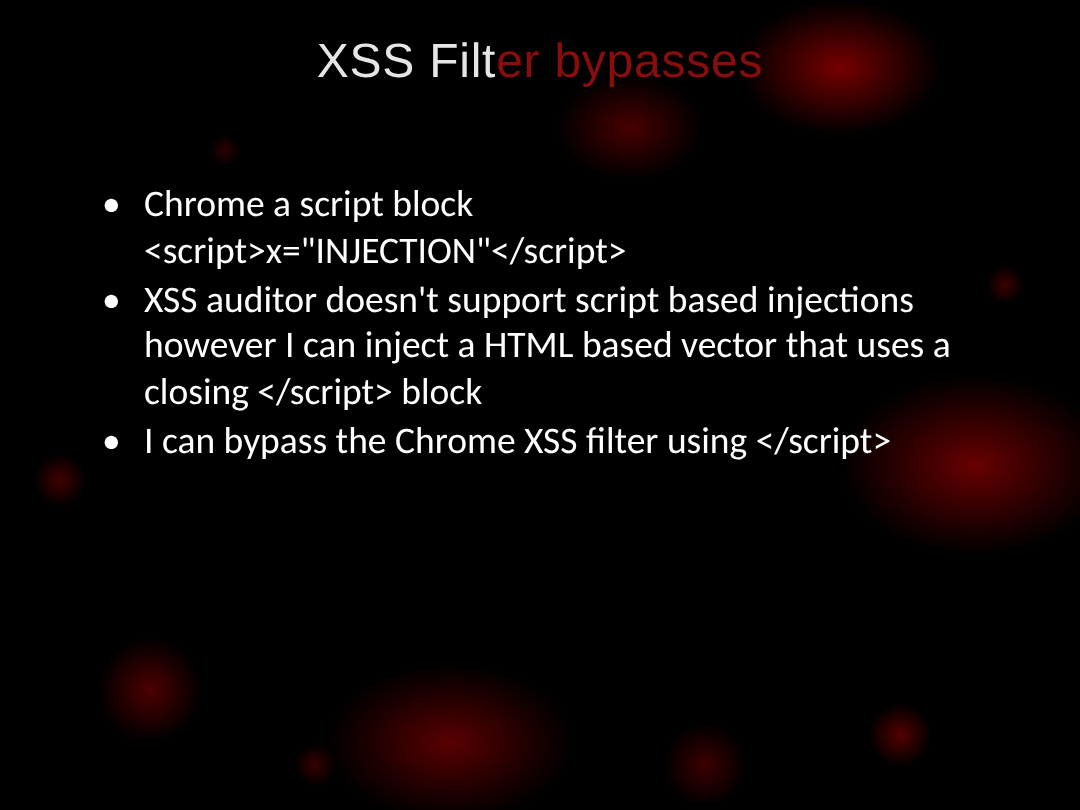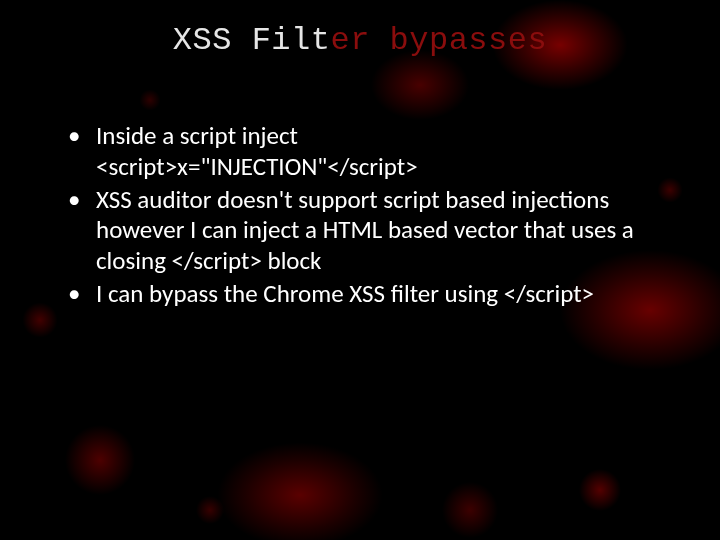--- a/index.html
+++ b/index.html
@@ -29,21 +29,21 @@
       #000;
   }
   .slide {
     position: relative;
     z-index: 1;
     width: 100%;
     height: 100%;
     padding: 22px 40px 40px 40px;
   }
   .title {
-    font-family: Liberation Mono, monospace;
+    font-family: Liberation Sans, sans-serif;
     font-size: 32px;
     color: #e6e6e6;
     text-align: center;
     font-weight: 400;
     margin-bottom: 62px;
     letter-spacing: 0.5px;
   }
   .title .accent {
     color: #8a0d0d;
   }
@@ -76,21 +76,21 @@
 
 <div class="bg"></div>
 
 <div class="slide">
   <h1 class="title">
     <span>XSS Filt</span><span class="accent">er bypasses</span>
   </h1>
 
   <ul class="bullets">
     <li>
-      <span>Inside a script inject</span>
+      <span>Chrome a script block</span>
       <span class="sub">&lt;script&gt;x="INJECTION"&lt;/script&gt;</span>
     </li>
     <li>
       <span>XSS auditor doesn't support script based injections however I can inject a HTML based vector that uses a closing &lt;/script&gt; block</span>
     </li>
     <li>
       <span>I can bypass the Chrome XSS filter using &lt;/script&gt;</span>
     </li>
   </ul>
 </div>

